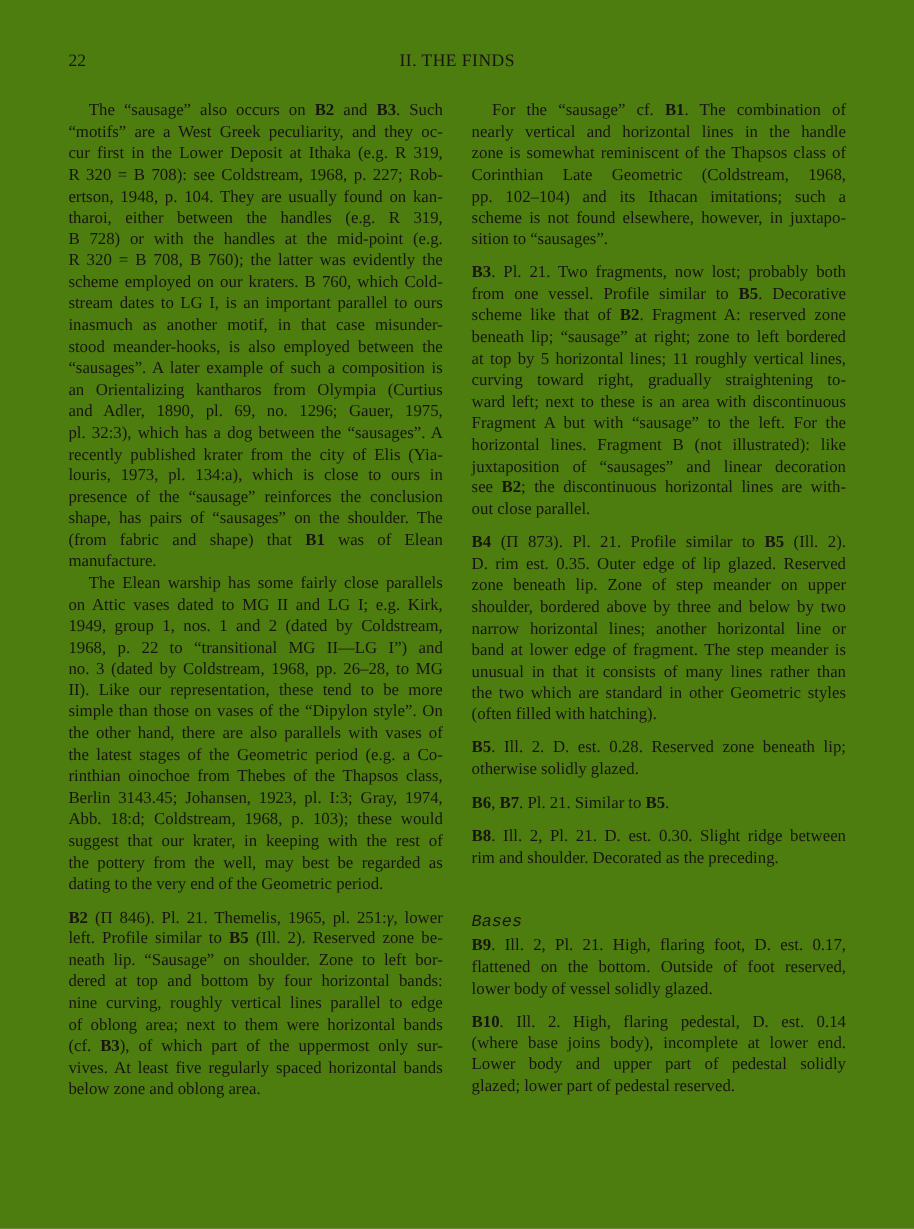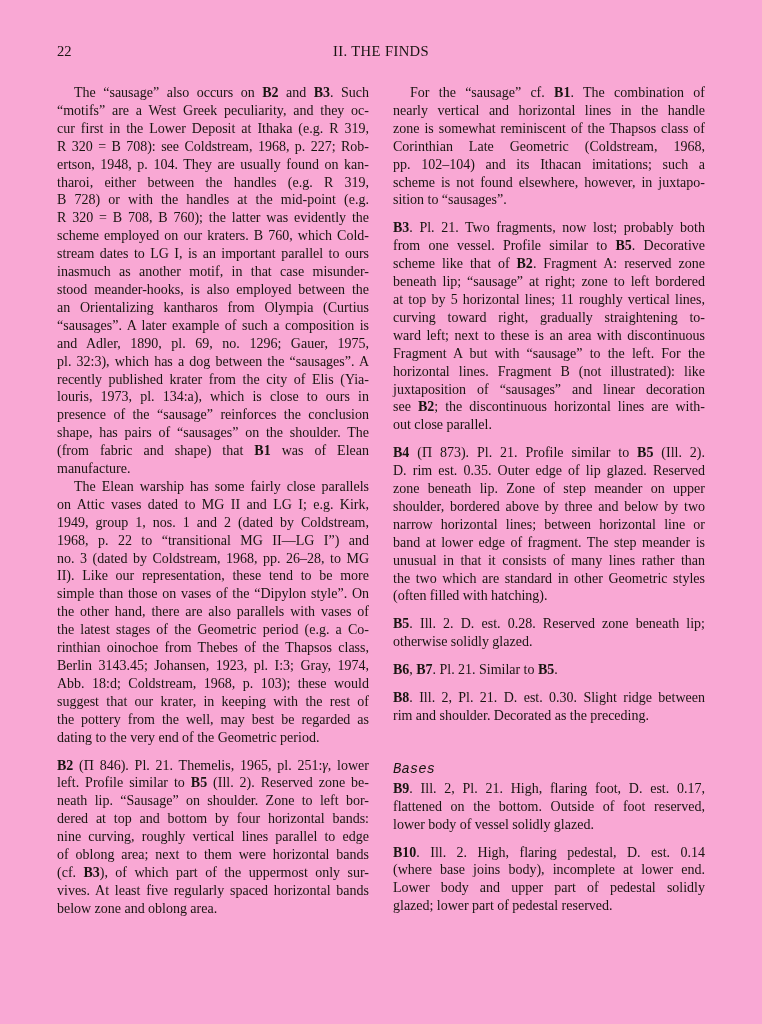--- a/index.html
+++ b/index.html
@@ -6,21 +6,21 @@
   body {
     width: 762px; height: 1024px;
     background: #fcfbf7;
     font-family: "Liberation Serif", "DejaVu Serif", serif;
     color: #181511;
   }
   .page {
     position: relative;
     width: 762px; height: 1024px;
     overflow: hidden;
-    background: #f9a8d4;
+    background: #4d7c0f;
   }
   .pagehead {
     position: absolute;
     top: 43px; left: 57px;
     width: 648px; height: 19px;
     font-size: 14.6px;
   }
   .pagenum { position: absolute; left: 0; top: 0; }
   .runhead {
     position: absolute; left: 0; right: 0;
@@ -73,22 +73,22 @@
           <div class="line">cur first in the Lower Deposit at Ithaka (e.g. R 319,</div>
           <div class="line">R 320 = B 708): see Coldstream, 1968, p. 227; Rob-</div>
           <div class="line">ertson, 1948, p. 104. They are usually found on kan-</div>
           <div class="line">tharoi, either between the handles (e.g. R 319,</div>
           <div class="line">B 728) or with the handles at the mid-point (e.g.</div>
           <div class="line">R 320 = B 708, B 760); the latter was evidently the</div>
           <div class="line">scheme employed on our kraters. B 760, which Cold-</div>
           <div class="line">stream dates to LG I, is an important parallel to ours</div>
           <div class="line">inasmuch as another motif, in that case misunder-</div>
           <div class="line">stood meander-hooks, is also employed between the</div>
+          <div class="line">“sausages”. A later example of such a composition is</div>
           <div class="line">an Orientalizing kantharos from Olympia (Curtius</div>
-          <div class="line">“sausages”. A later example of such a composition is</div>
           <div class="line">and Adler, 1890, pl. 69, no. 1296; Gauer, 1975,</div>
           <div class="line">pl. 32:3), which has a dog between the “sausages”. A</div>
           <div class="line">recently published krater from the city of Elis (Yia-</div>
           <div class="line">louris, 1973, pl. 134:a), which is close to ours in</div>
           <div class="line">presence of the “sausage” reinforces the conclusion</div>
           <div class="line">shape, has pairs of “sausages” on the shoulder. The</div>
           <div class="line">(from fabric and shape) that <b>B1</b> was of Elean</div>
           <div class="line last">manufacture.</div>
         </div>
         <div class="para indent">
@@ -142,21 +142,21 @@
           <div class="line">horizontal lines. Fragment B (not illustrated): like</div>
           <div class="line">juxtaposition of “sausages” and linear decoration</div>
           <div class="line">see <b>B2</b>; the discontinuous horizontal lines are with-</div>
           <div class="line last">out close parallel.</div>
         </div>
         <div class="para entry">
           <div class="line"><b>B4</b> (Π 873). Pl. 21. Profile similar to <b>B5</b> (Ill. 2).</div>
           <div class="line">D. rim est. 0.35. Outer edge of lip glazed. Reserved</div>
           <div class="line">zone beneath lip. Zone of step meander on upper</div>
           <div class="line">shoulder, bordered above by three and below by two</div>
-          <div class="line">narrow horizontal lines; between horizontal line or</div>
+          <div class="line">narrow horizontal lines; another horizontal line or</div>
           <div class="line">band at lower edge of fragment. The step meander is</div>
           <div class="line">unusual in that it consists of many lines rather than</div>
           <div class="line">the two which are standard in other Geometric styles</div>
           <div class="line last">(often filled with hatching).</div>
         </div>
         <div class="para entry">
           <div class="line"><b>B5</b>. Ill. 2. D. est. 0.28. Reserved zone beneath lip;</div>
           <div class="line last">otherwise solidly glazed.</div>
         </div>
         <div class="para entry">

